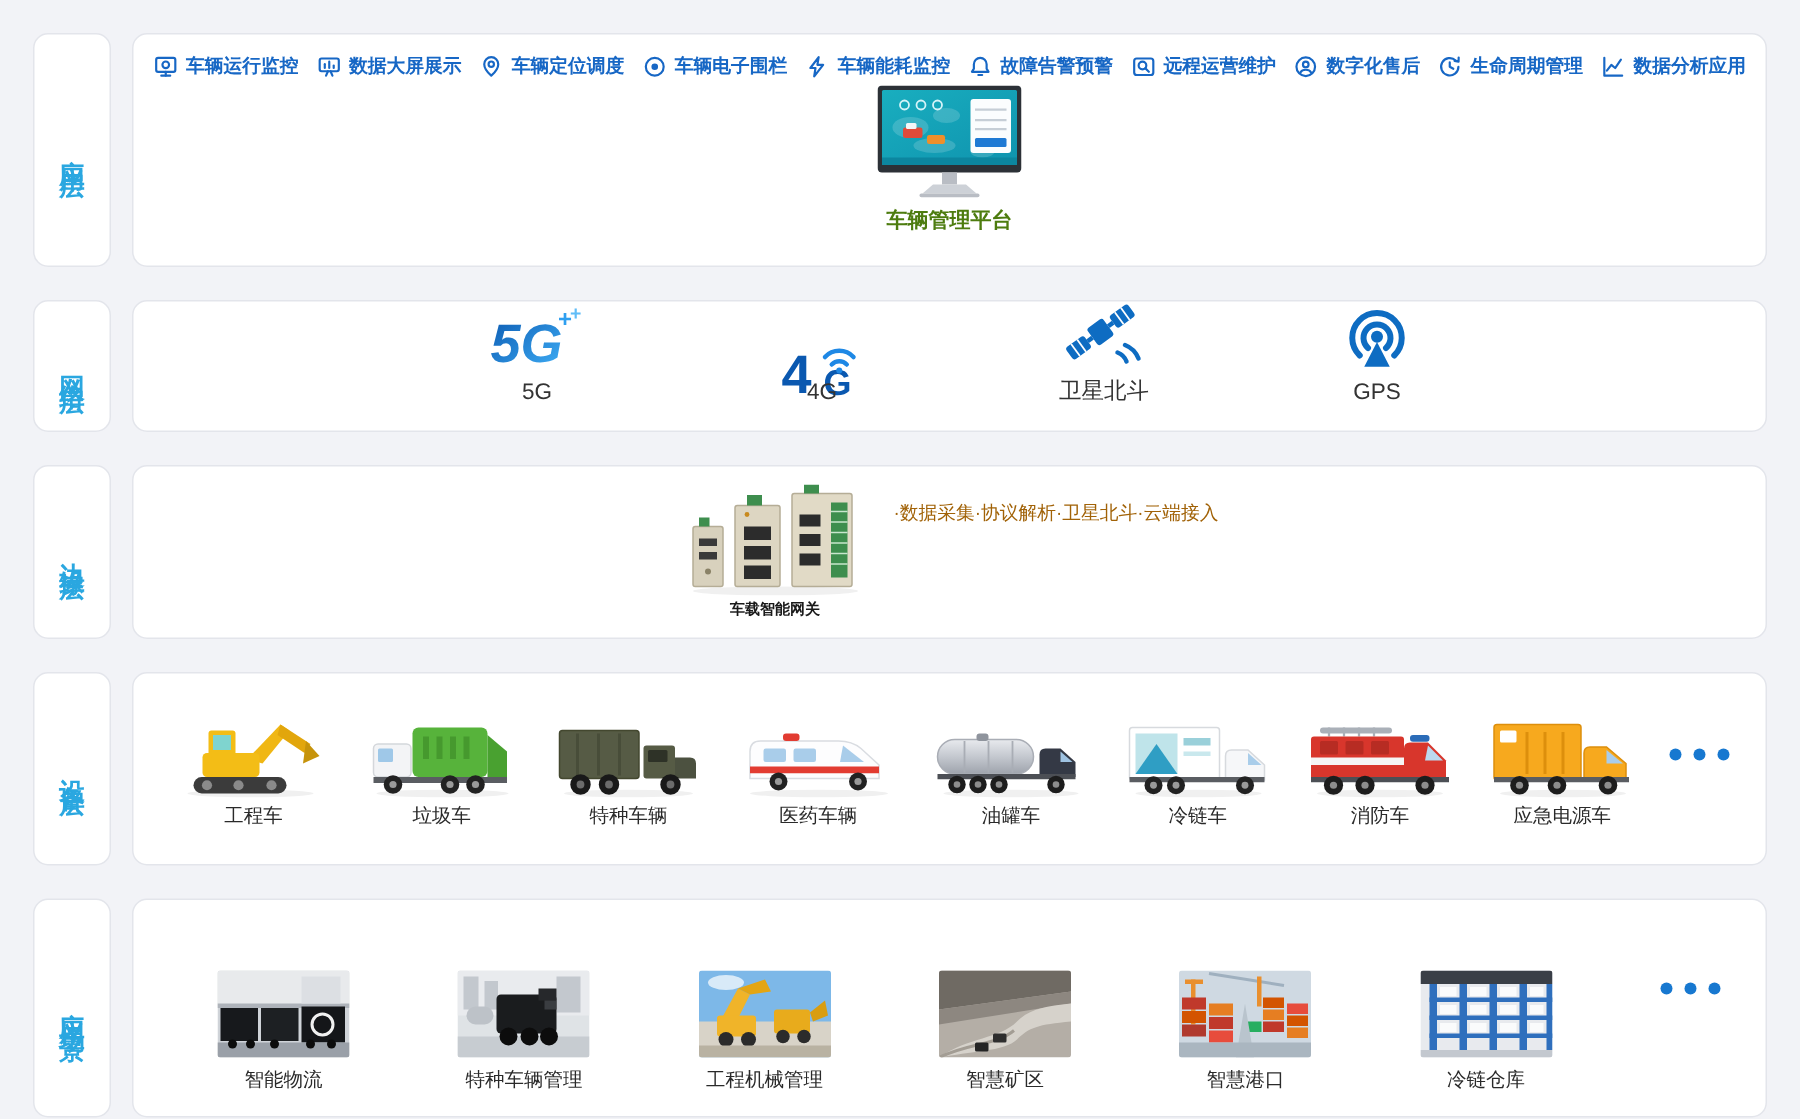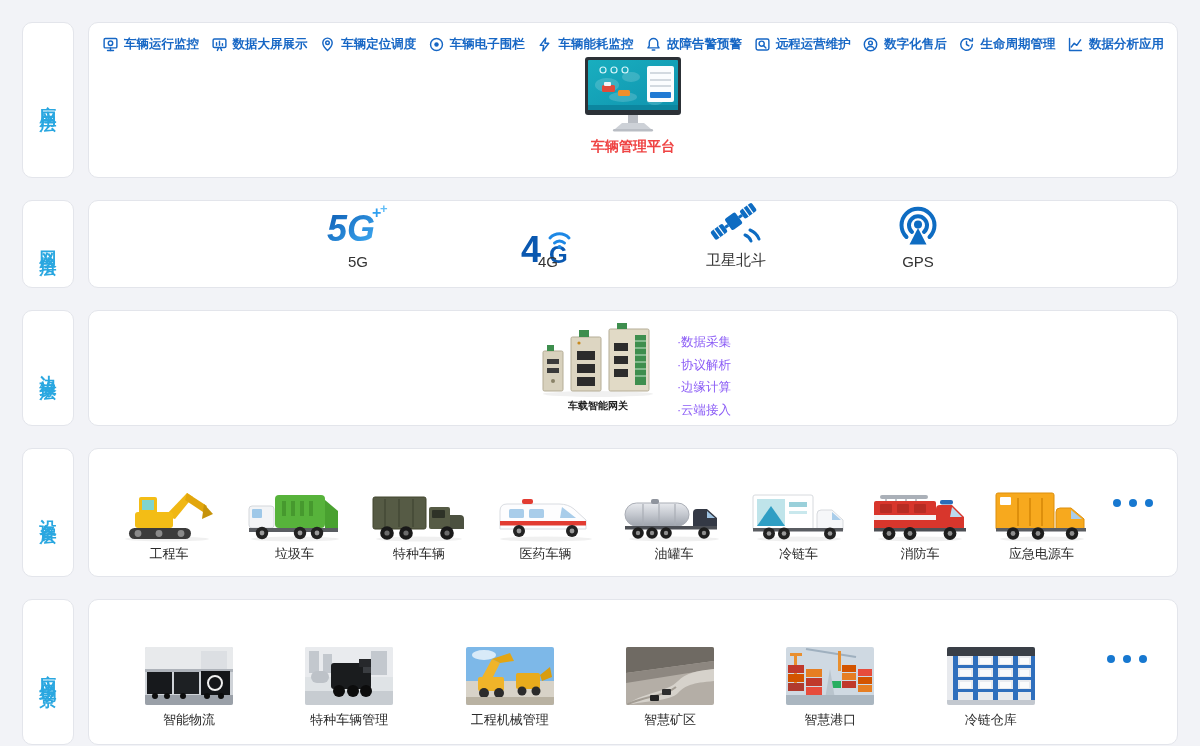--- a/index.html
+++ b/index.html
@@ -26,36 +26,36 @@
     flex: 1; background: #fff;
     border: 1px solid #e3e5eb; border-radius: 10px;
     position: relative; overflow: hidden;
   }
 
   
   .apps { display: flex; justify-content: space-between; align-items: center; padding: 13px 13px 0 13px; }
   .app-item { display: flex; align-items: center; gap: 5px; color: #1767c5; font-weight: 700; font-size: 12.5px; white-space: nowrap; }
   .app-item svg { width: 17px; height: 17px; stroke: #1767c5; fill: none; stroke-width: 1.7; stroke-linecap: round; stroke-linejoin: round; flex: 0 0 auto; }
   .platform { display: flex; flex-direction: column; align-items: center; margin-top: 4px; }
-  .platform-label { font-size: 14px; font-weight: 700; color: #ef4444; margin-top: 5px; }
+  .platform-label { font-size: 14px; font-weight: 700; color: #4d7c0f; margin-top: 5px; }
 
   
   .net { display: flex; justify-content: center; align-items: flex-end; gap: 128px; height: 100%; padding-bottom: 17px; }
   .net-item { display: flex; flex-direction: column; align-items: center; }
   .net-ic { height: 46px; display: flex; align-items: flex-end; }
   .net-label { font-size: 15px; color: #333; margin-top: 4px; }
 
   
   .edge { display: flex; justify-content: center; align-items: flex-start; gap: 16px; height: 100%; padding-top: 12px; }
   .edge-left { display: flex; flex-direction: column; align-items: center; }
-  .edge-feats { display: flex; flex-direction: column; padding-top: 8px; font-size: 12.5px; color: #8b5cf6; line-height: 1.8; }
+  .edge-feats { display: flex; flex-direction: row; padding-top: 8px; font-size: 12.5px; color: #a16207; line-height: 1.8; }
   .gw-label { font-size: 10px; font-weight: 700; color: #1a1a1a; margin-top: 2px; }
 
   
-  .fleet { display: flex; align-items: flex-end; justify-content: space-between; height: 100%; padding: 12px 24px 13px 28px; }
+  .fleet { display: flex; align-items: center; justify-content: space-between; height: 100%; padding: 12px 24px 13px 28px; }
   .veh { display: flex; flex-direction: column; align-items: center; }
   .veh-label { font-size: 13px; color: #2a2a2a; margin-top: 3px; }
   .dots { display: flex; gap: 8px; align-self: center; }
   .dots.d4 { margin-bottom: 18px; }
   .dots.d5 { margin-bottom: 26px; }
   .dot { width: 8px; height: 8px; border-radius: 50%; background: #1778d0; }
 
   
   .scenes { display: flex; align-items: flex-end; justify-content: space-between; height: 100%; padding: 14px 30px 15px 56px; }
   .scene { display: flex; flex-direction: column; align-items: center; }
@@ -294,21 +294,21 @@
           </g>
           <rect x="79" y="20" width="14" height="8" fill="#2c2c2c"></rect>
           <rect x="79" y="33" width="14" height="8" fill="#2c2c2c"></rect>
           <rect x="79" y="46" width="14" height="8" fill="#2c2c2c"></rect>
         </svg>
         <div class="gw-label">车载智能网关</div>
       </div>
       <div class="edge-feats">
         <span>·数据采集</span>
         <span>·协议解析</span>
-        <span>·边缘计算</span>
+        <span>·卫星北斗</span>
         <span>·云端接入</span>
       </div>
     </div>
   </div>
 </div>
 
 <div class="row r4">
   <div class="layer-tab">设备层</div>
   <div class="panel">
     <div class="fleet">

